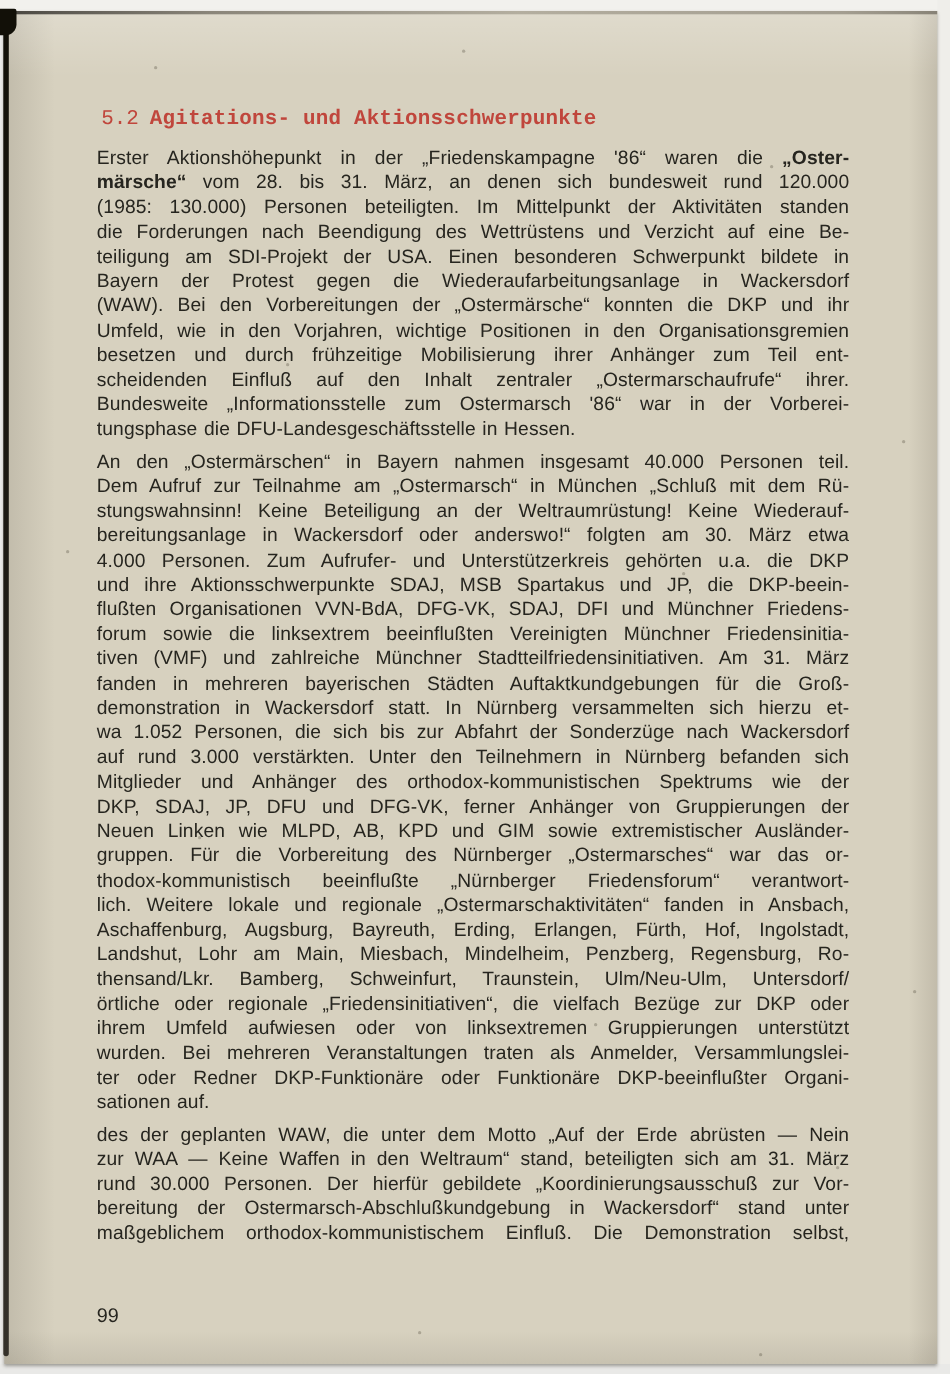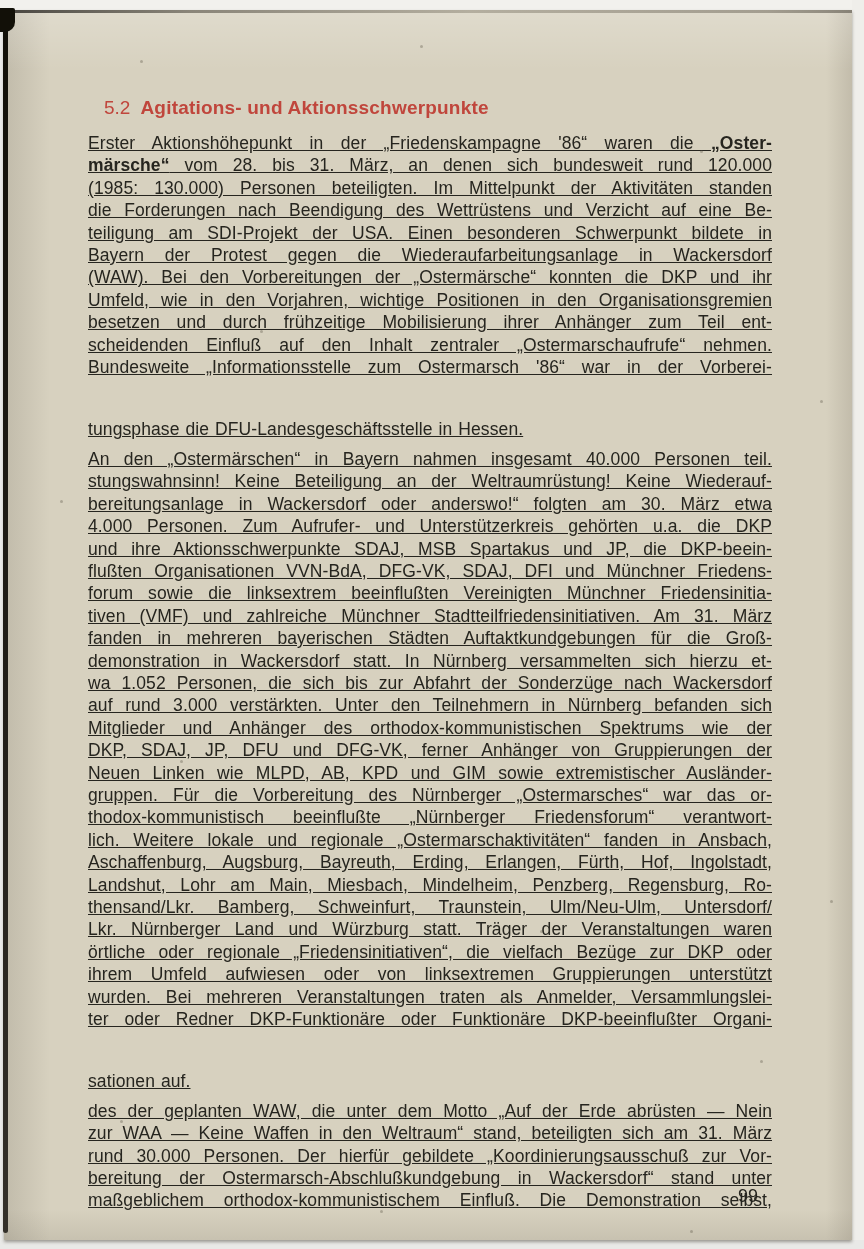--- a/index.html
+++ b/index.html
@@ -15,30 +15,30 @@
          box-shadow:0 2px 3px rgba(60,55,45,.45);}
   .paper::before{content:"";position:absolute;left:0;top:0;right:0;height:3px;
          background:linear-gradient(90deg,#191714,#6e695e 22%,#a59f90 55%,#8f897c 90%,#6e695e);
          opacity:.75;}
   .spine-line{position:absolute;left:3px;top:11px;width:5px;height:1222px;
          background:linear-gradient(180deg,#121008,#23201a 60%,#35312a);border-radius:3px;}
   .corner-blob{position:absolute;left:0;top:8px;width:15px;height:24px;background:#121008;
          border-radius:0 2px 10px 0;}
   .speckle{position:absolute;width:3px;height:3px;border-radius:50%;background:rgba(90,84,70,.35);}
   .content{position:absolute;left:88px;top:97px;width:684px;color:#26251f;}
-  .heading{font-size:19px;line-height:22px;margin:0 0 13px 16px;}
+  .heading{font-size:19px;line-height:22px;margin:0 0 13px 4px;font-family:Liberation Mono, monospace;}
   .heading .hnum{font-weight:400;margin-right:10px;}
   .heading .htitle{font-weight:700;letter-spacing:.2px;}
-  .para{margin:0 0 7px 0;text-decoration:underline;}
+  .para{margin:0 0 7px 0;}
   .line{font-size:17.5px;line-height:22.4px;white-space:normal;
         text-align:justify;text-align-last:justify;letter-spacing:.1px;
         word-spacing:1px;}
-  .line.last{text-align-last:left;margin-top:40px;}
+  .line.last{text-align-last:left;}
   .line .bold{font-weight:700;}
-  .page-number{position:absolute;left:88px;top:1186px;width:670px;text-align:right;
+  .page-number{position:absolute;left:88px;top:1186px;width:670px;text-align:left;
         font-size:18px;color:#26251f;}
   .bottom-strip{position:absolute;left:0;bottom:0;width:864px;height:9px;background:#e9e9e7;}
   .top-strip{position:absolute;left:0;top:0;width:864px;height:10px;background:#f2f1ed;}
   .right-strip{position:absolute;right:0;top:0;width:12px;height:1249px;background:#efeeea;}
 </style>
 </head>
 <body>
 
 <div class="scan">
   <div class="top-strip"></div>
@@ -57,47 +57,47 @@
         <div class="para">
           <div class="line"><span>Erster Aktionshöhepunkt in der „Friedenskampagne '86“ waren die </span><span class="bold">„Oster-</span></div>
           <div class="line"><span class="bold">märsche“</span><span> vom 28. bis 31. März, an denen sich bundesweit rund 120.000</span></div>
           <div class="line"><span>(1985: 130.000) Personen beteiligten. Im Mittelpunkt der Aktivitäten standen</span></div>
           <div class="line"><span>die Forderungen nach Beendigung des Wettrüstens und Verzicht auf eine Be-</span></div>
           <div class="line"><span>teiligung am SDI-Projekt der USA. Einen besonderen Schwerpunkt bildete in</span></div>
           <div class="line"><span>Bayern der Protest gegen die Wiederaufarbeitungsanlage in Wackersdorf</span></div>
           <div class="line"><span>(WAW). Bei den Vorbereitungen der „Ostermärsche“ konnten die DKP und ihr</span></div>
           <div class="line"><span>Umfeld, wie in den Vorjahren, wichtige Positionen in den Organisationsgremien</span></div>
           <div class="line"><span>besetzen und durch frühzeitige Mobilisierung ihrer Anhänger zum Teil ent-</span></div>
-          <div class="line"><span>scheidenden Einfluß auf den Inhalt zentraler „Ostermarschaufrufe“ nehmen.</span></div>
+          <div class="line"><span>scheidenden Einfluß auf den Inhalt zentraler „Ostermarschaufrufe“ ihrer.</span></div>
           <div class="line"><span>Bundesweite „Informationsstelle zum Ostermarsch '86“ war in der Vorberei-</span></div>
           <div class="line last"><span>tungsphase die DFU-Landesgeschäftsstelle in Hessen.</span></div>
         </div>
         <div class="para">
           <div class="line"><span>An den „Ostermärschen“ in Bayern nahmen insgesamt 40.000 Personen teil.</span></div>
+          <div class="line"><span>Dem Aufruf zur Teilnahme am „Ostermarsch“ in München „Schluß mit dem Rü-</span></div>
           <div class="line"><span>stungswahnsinn! Keine Beteiligung an der Weltraumrüstung! Keine Wiederauf-</span></div>
           <div class="line"><span>bereitungsanlage in Wackersdorf oder anderswo!“ folgten am 30. März etwa</span></div>
           <div class="line"><span>4.000 Personen. Zum Aufrufer- und Unterstützerkreis gehörten u.a. die DKP</span></div>
           <div class="line"><span>und ihre Aktionsschwerpunkte SDAJ, MSB Spartakus und JP, die DKP-beein-</span></div>
           <div class="line"><span>flußten Organisationen VVN-BdA, DFG-VK, SDAJ, DFI und Münchner Friedens-</span></div>
           <div class="line"><span>forum sowie die linksextrem beeinflußten Vereinigten Münchner Friedensinitia-</span></div>
           <div class="line"><span>tiven (VMF) und zahlreiche Münchner Stadtteilfriedensinitiativen. Am 31. März</span></div>
           <div class="line"><span>fanden in mehreren bayerischen Städten Auftaktkundgebungen für die Groß-</span></div>
           <div class="line"><span>demonstration in Wackersdorf statt. In Nürnberg versammelten sich hierzu et-</span></div>
           <div class="line"><span>wa 1.052 Personen, die sich bis zur Abfahrt der Sonderzüge nach Wackersdorf</span></div>
           <div class="line"><span>auf rund 3.000 verstärkten. Unter den Teilnehmern in Nürnberg befanden sich</span></div>
           <div class="line"><span>Mitglieder und Anhänger des orthodox-kommunistischen Spektrums wie der</span></div>
           <div class="line"><span>DKP, SDAJ, JP, DFU und DFG-VK, ferner Anhänger von Gruppierungen der</span></div>
           <div class="line"><span>Neuen Linken wie MLPD, AB, KPD und GIM sowie extremistischer Ausländer-</span></div>
           <div class="line"><span>gruppen. Für die Vorbereitung des Nürnberger „Ostermarsches“ war das or-</span></div>
           <div class="line"><span>thodox-kommunistisch beeinflußte „Nürnberger Friedensforum“ verantwort-</span></div>
           <div class="line"><span>lich. Weitere lokale und regionale „Ostermarschaktivitäten“ fanden in Ansbach,</span></div>
           <div class="line"><span>Aschaffenburg, Augsburg, Bayreuth, Erding, Erlangen, Fürth, Hof, Ingolstadt,</span></div>
           <div class="line"><span>Landshut, Lohr am Main, Miesbach, Mindelheim, Penzberg, Regensburg, Ro-</span></div>
           <div class="line"><span>thensand/Lkr. Bamberg, Schweinfurt, Traunstein, Ulm/Neu-Ulm, Untersdorf/</span></div>
-          <div class="line"><span>Lkr. Nürnberger Land und Würzburg statt. Träger der Veranstaltungen waren</span></div>
           <div class="line"><span>örtliche oder regionale „Friedensinitiativen“, die vielfach Bezüge zur DKP oder</span></div>
           <div class="line"><span>ihrem Umfeld aufwiesen oder von linksextremen Gruppierungen unterstützt</span></div>
           <div class="line"><span>wurden. Bei mehreren Veranstaltungen traten als Anmelder, Versammlungslei-</span></div>
           <div class="line"><span>ter oder Redner DKP-Funktionäre oder Funktionäre DKP-beeinflußter Organi-</span></div>
           <div class="line last"><span>sationen auf.</span></div>
         </div>
         <div class="para">
           <div class="line"><span>des der geplanten WAW, die unter dem Motto „Auf der Erde abrüsten — Nein</span></div>
           <div class="line"><span>zur WAA — Keine Waffen in den Weltraum“ stand, beteiligten sich am 31. März</span></div>
           <div class="line"><span>rund 30.000 Personen. Der hierfür gebildete „Koordinierungsausschuß zur Vor-</span></div>

